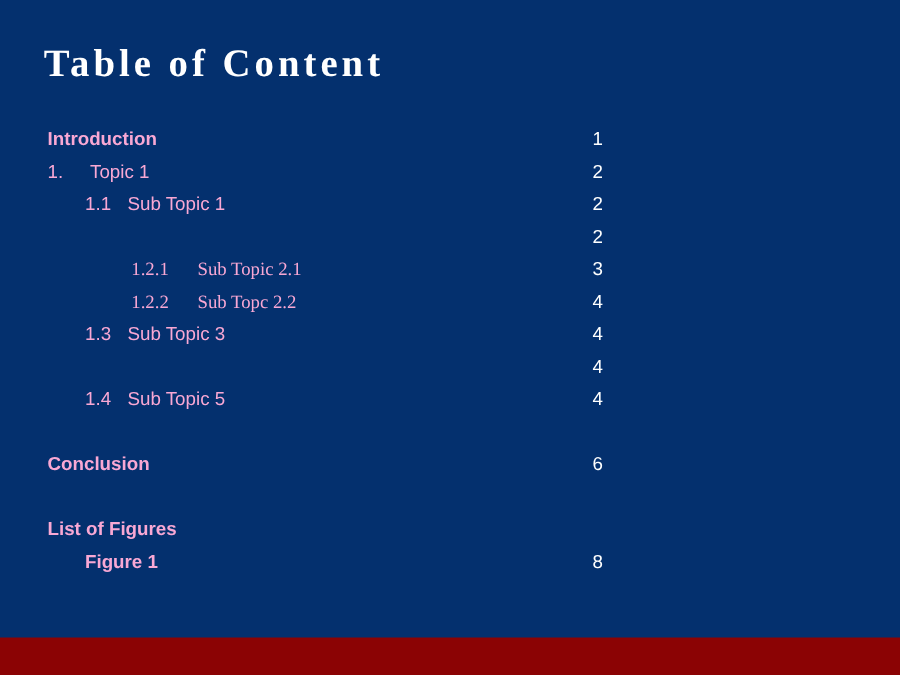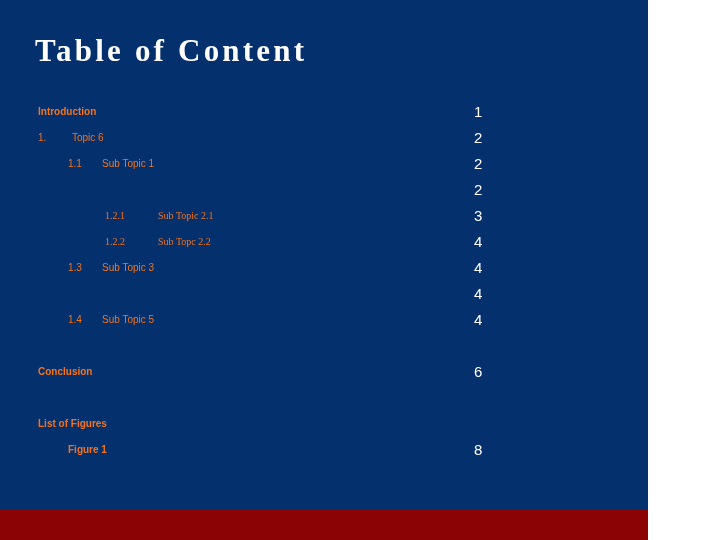--- a/index.html
+++ b/index.html
@@ -2,21 +2,21 @@
 <html><head>
 <meta charset="utf-8">
 <style>
   html, body {
     margin: 0;
     padding: 0;
     background: #ffffff;
   }
   #slide {
     position: relative;
-    width: 648px;
+    width: 720px;
     height: 540px;
     background: #04306E;
     overflow: hidden;
     font-family: "Liberation Sans", sans-serif;
     -webkit-font-smoothing: antialiased;
   }
   #title {
     position: absolute;
     left: 35px;
     top: 32px;
@@ -39,22 +39,22 @@
     height: 26px;
     line-height: 26px;
     white-space: nowrap;
   }
   .row.spacer {
     height: 26px;
   }
   .label {
     position: absolute;
     top: 0;
-    font-size: 10px;
-    color: #f97316;
+    font-size: 15px;
+    color: #f9a8d4;
   }
   .row.bold .label {
     font-weight: bold;
   }
   .pg {
     position: absolute;
     top: 0;
     left: 474px;
     font-size: 15px;
     color: #FFFFFF;
@@ -90,21 +90,21 @@
 <div id="slide">
 
   <div id="title">Table of Content</div>
 
   <div id="toc">
       <div class="row lvl0 bold">
         <div class="label"><span>Introduction</span></div>
         <div class="pg">1</div>
       </div>
       <div class="row lvl1">
-        <div class="label"><span class="num">1.</span><span>Topic 6</span></div>
+        <div class="label"><span class="num">1.</span><span>Topic 1</span></div>
         <div class="pg">2</div>
       </div>
       <div class="row lvl2">
         <div class="label"><span class="num">1.1</span><span>Sub Topic 1</span></div>
         <div class="pg">2</div>
       </div>
       <div class="row lvl2">
         <div class="pg">2</div>
       </div>
       <div class="row lvl3">

